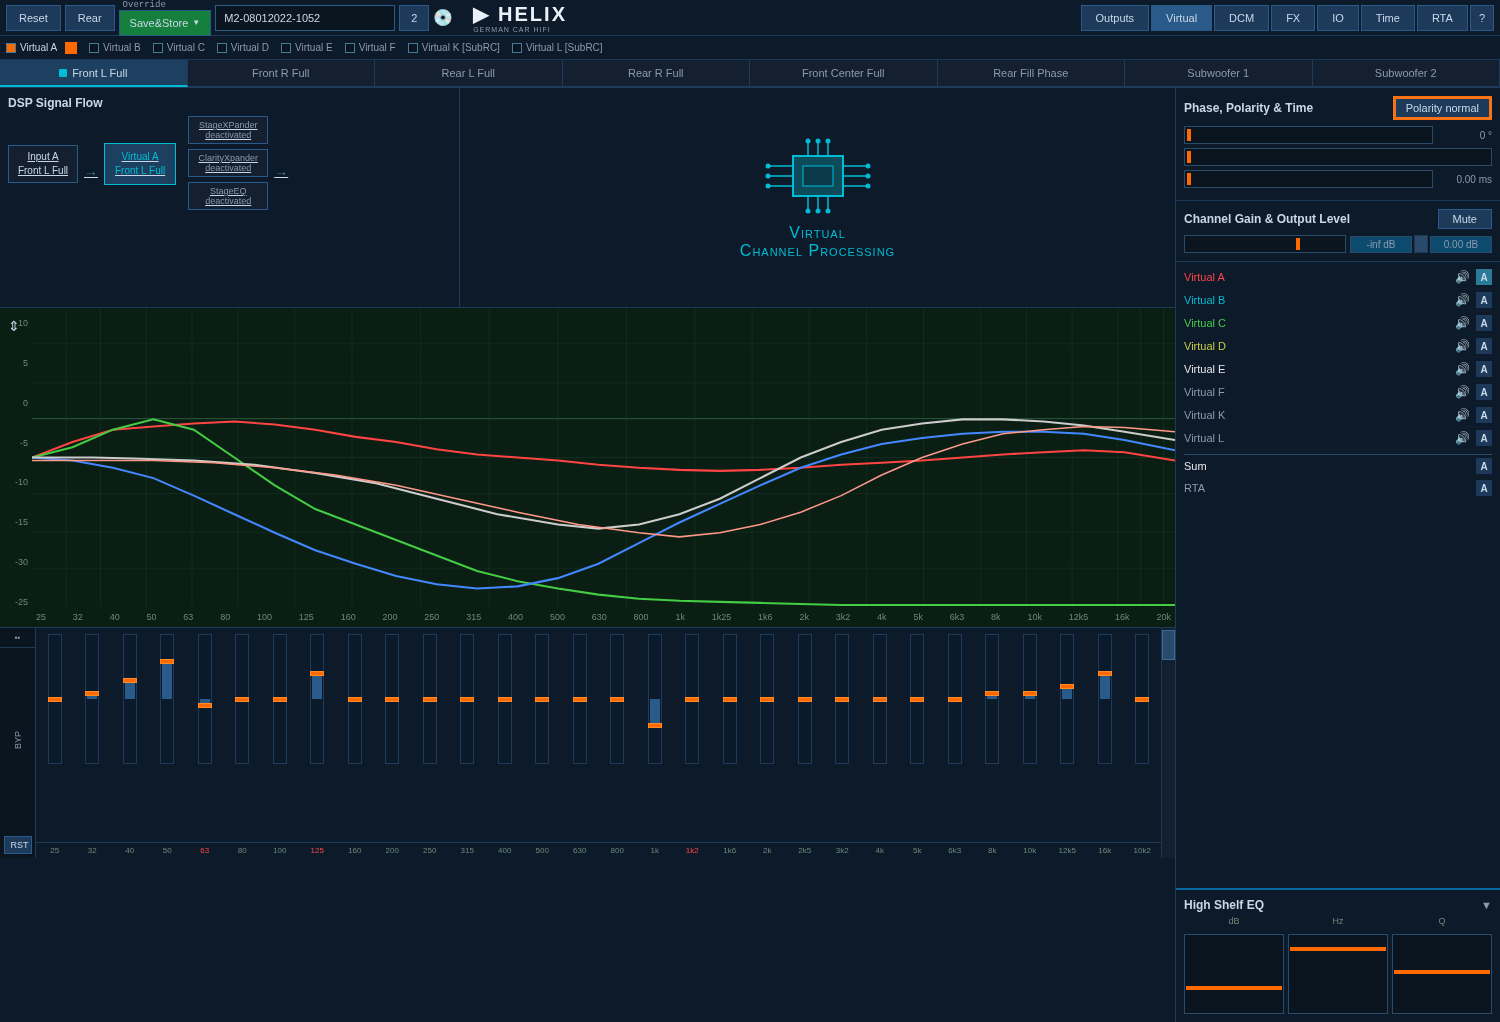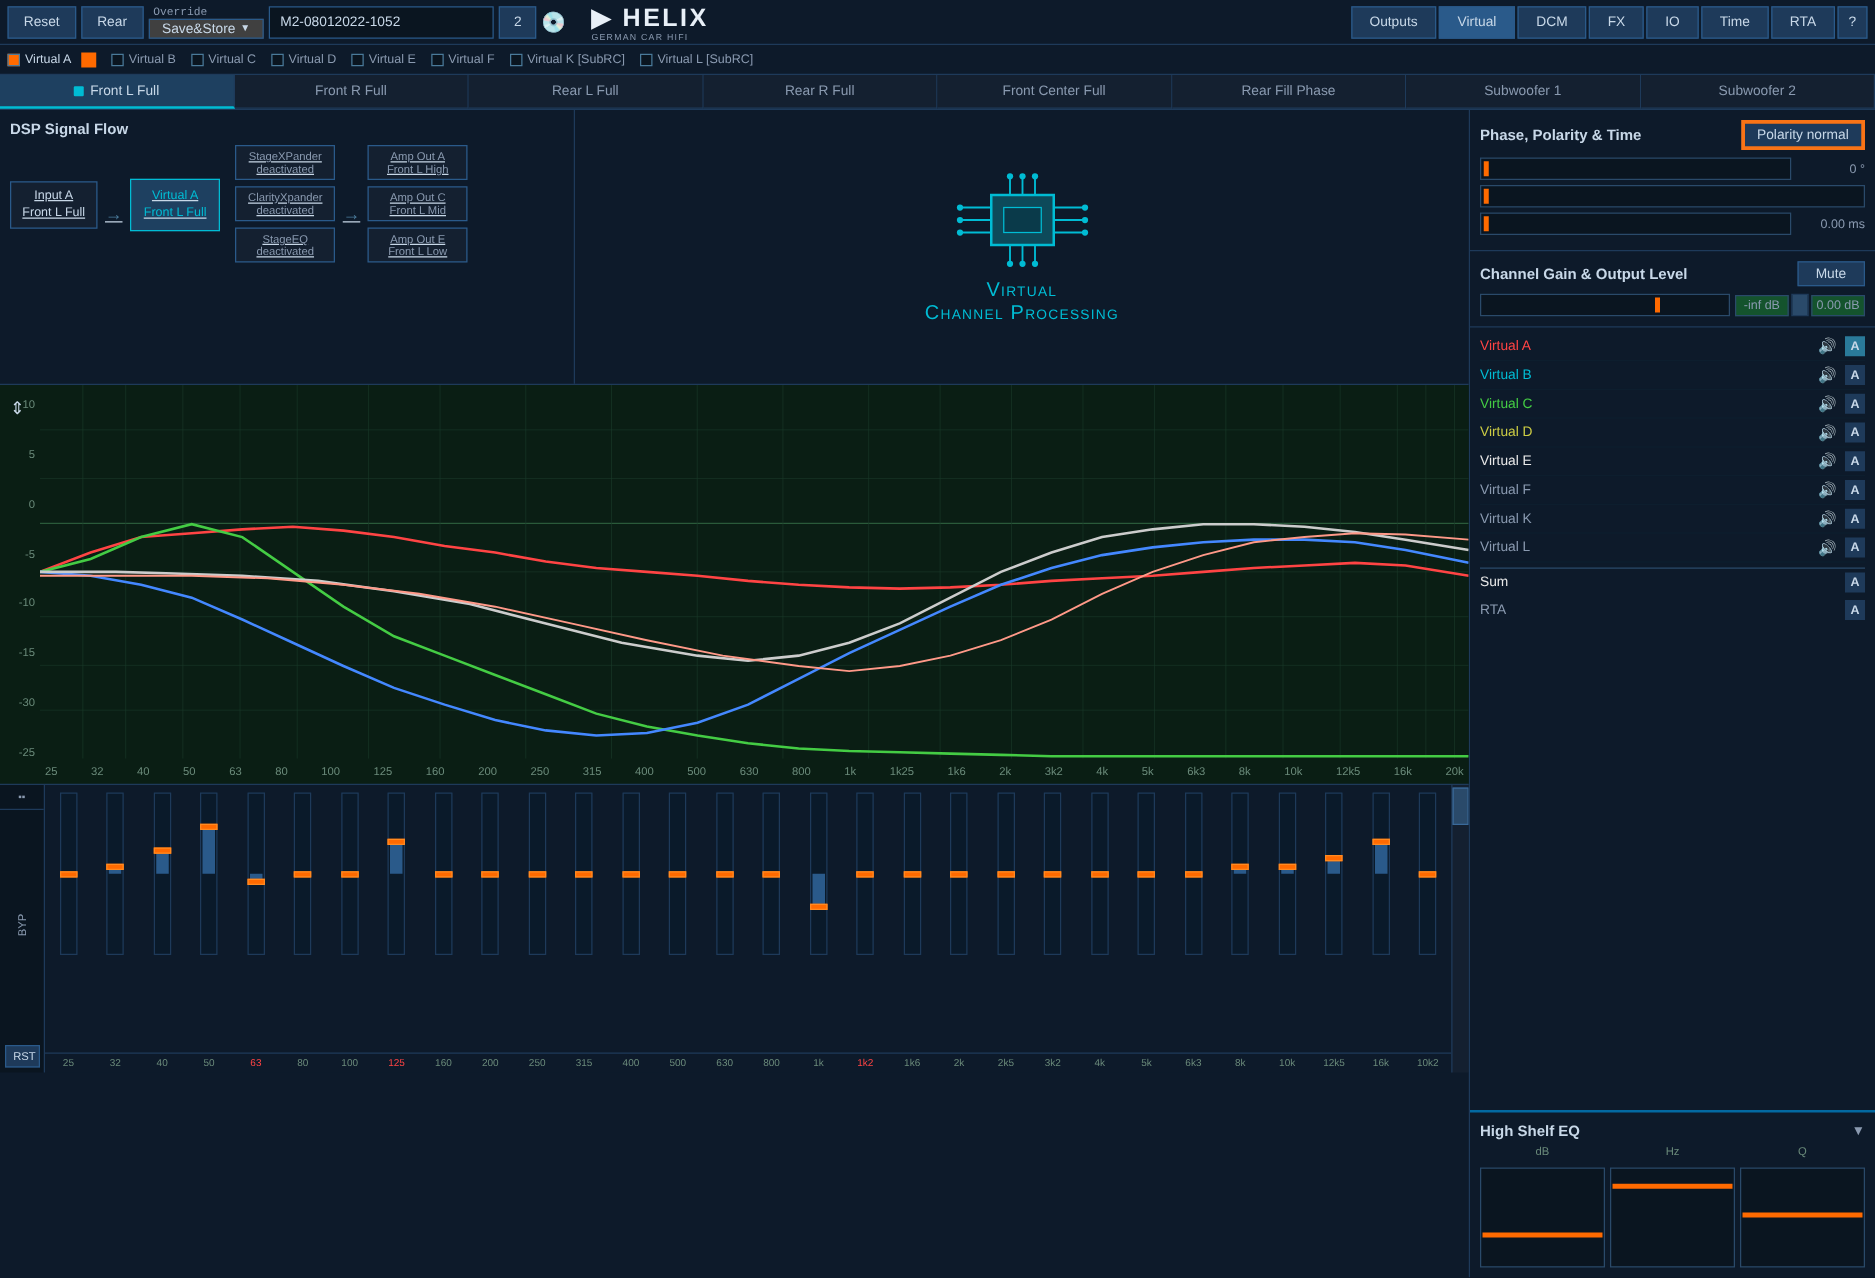--- a/index.html
+++ b/index.html
@@ -32,27 +32,27 @@
       font-size: 11px;
       height: 26px;
     }
     .override-label {
       font-size: 9px;
       color: #8a9ab0;
       margin-left: 4px;
       font-family: Liberation Mono, monospace;
     }
     .save-store-btn {
-      background: #404040;
+      background: #15803d;
       border: 1px solid #2a5a8a;
       color: #c8d8e8;
       padding: 3px 10px;
       cursor: pointer;
       font-size: 11px;
-      height: 16px;
+      height: 26px;
       display: flex;
       align-items: center;
       gap: 4px;
     }
     .save-store-btn::after { content: '▼'; font-size: 8px; }
     .preset-name {
       background: #0a1520;
       border: 1px solid #2a5a8a;
       color: #c8d8e8;
       padding: 3px 8px;
@@ -345,26 +345,26 @@
     }
     .gain-thumb {
       position: absolute;
       right: 30%;
       top: 2px;
       width: 4px;
       height: 12px;
       background: #ff6a00;
     }
     .gain-db-box {
-      background: #14532d;
+      background: #0c4a6e;
       border: 1px solid #2a4a6a;
       padding: 2px 2px;
       font-size: 10px;
       color: #8a9ab0;
-      width: 43px;
+      width: 62px;
       text-align: center;
     }
 
     
     .channel-list {
       flex: 1;
       padding: 4px 8px;
       overflow: hidden;
     }
     .ch-item {
@@ -618,25 +618,20 @@
           </div>
 
           <div style="display:flex;flex-direction:column;gap:5px;margin-left:6px;margin-top:-2px;">
             <div class="dsp-node small">StageXPander<br>deactivated</div>
             <div class="dsp-node small">ClarityXpander<br>deactivated</div>
             <div class="dsp-node small">StageEQ<br>deactivated</div>
           </div>
 
           <div class="dsp-connector" style="margin-top:14px;">→</div>
 
-          <div style="display:flex;flex-direction:column;gap:5px;margin-top:-2px;">
-            <div class="dsp-node small">Amp Out A<br>Front L High</div>
-            <div class="dsp-node small">Amp Out C<br>Front L Mid</div>
-            <div class="dsp-node small">Amp Out E<br>Front L Low</div>
-          </div>
         </div>
       </div>
 
       <div class="vcp-area">
 
         <svg class="vcp-icon" viewBox="0 0 120 80">
           <rect x="35" y="20" width="50" height="40" fill="#0d4a5a" stroke="#00bcd4" stroke-width="2"></rect>
           <rect x="45" y="30" width="30" height="20" fill="#0a3a4a" stroke="#00bcd4" stroke-width="1"></rect>
 
           <line x1="10" y1="30" x2="35" y2="30" stroke="#00bcd4" stroke-width="1.5"></line>

